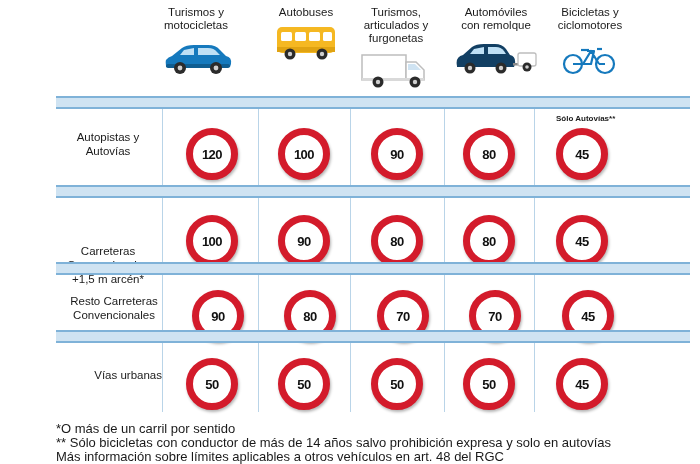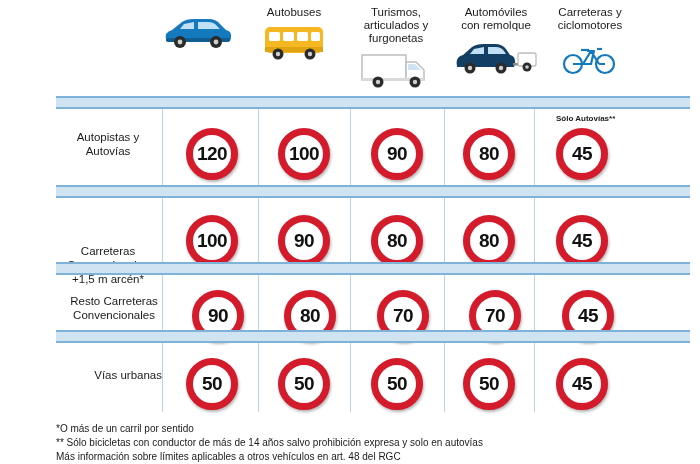--- a/index.html
+++ b/index.html
@@ -96,69 +96,71 @@
     border-radius: 50%;
     background: #ffffff;
     border: 7px solid #d31b2b;
     box-sizing: border-box;
     box-shadow: 1px 2px 3px rgba(0,0,0,0.30);
     display: flex;
     align-items: center;
     justify-content: center;
   }
   .sign span {
-    font-size: 19px;
+    font-size: 13px;
     font-weight: bold;
     color: #111111;
     letter-spacing: -0.5px;
   }
   .note-above {
     position: absolute;
     font-size: 8px;
     font-weight: bold;
     color: #1a1a1a;
     white-space: nowrap;
   }
 
   
   .footnotes {
     position: absolute;
     left: 56px;
     top: 422px;
     width: 620px;
   }
   .footnotes div {
-    font-size: 10px;
+    font-size: 13px;
     line-height: 14px;
     color: #1a1a1a;
   }
 </style>
 </head>
 <body>
 
 <div class="sheet">
 
   <div class="header-row">
 
     <div class="col-head" style="left:148px;">
+      <div class="title">Turismos y
+motocicletas</div>
       <div class="vehicle">
         <svg class="veh" width="76" height="36" viewBox="0 0 76 36">
           <path d="M8 26 Q6 18 14 16 L24 8 Q28 5 36 5 L50 5 Q58 5 62 10 L68 16 Q74 17 73 24 L72 27 L8 27 Z" fill="#1579bd"></path>
           <path d="M26 10 L36 8 L36 15 L22 15 Z" fill="#bfe0f5"></path>
           <path d="M40 8 L50 8 Q56 8 59 12 L62 15 L40 15 Z" fill="#bfe0f5"></path>
           <rect x="8" y="24" width="64" height="4" rx="2" fill="#0f5d91"></rect>
           <circle cx="22" cy="28" r="6" fill="#2b2b2b"></circle>
             <circle cx="22" cy="28" r="2.4" fill="#cfcfcf"></circle>
           <circle cx="58" cy="28" r="6" fill="#2b2b2b"></circle>
             <circle cx="58" cy="28" r="2.4" fill="#cfcfcf"></circle>
         </svg>
       </div>
     </div>
 
-    <div class="col-head" style="left:246px;">
+    <div class="col-head" style="left:258px;">
       <div class="title">Autobuses</div>
       <div class="vehicle">
         <svg class="veh" width="70" height="40" viewBox="0 0 70 40">
           <rect x="6" y="4" width="58" height="26" rx="5" fill="#f5b822"></rect>
           <rect x="10" y="9" width="11" height="9" rx="1.5" fill="#ffffff"></rect>
           <rect x="24" y="9" width="11" height="9" rx="1.5" fill="#ffffff"></rect>
           <rect x="38" y="9" width="11" height="9" rx="1.5" fill="#ffffff"></rect>
           <rect x="52" y="9" width="9" height="9" rx="1.5" fill="#ffffff"></rect>
           <rect x="6" y="24" width="58" height="5" fill="#e0a312"></rect>
           <circle cx="19" cy="31" r="5.5" fill="#2b2b2b"></circle>
@@ -201,21 +203,21 @@
             <circle cx="17" cy="28" r="2.2" fill="#cfcfcf"></circle>
           <circle cx="48" cy="28" r="5.5" fill="#2b2b2b"></circle>
             <circle cx="48" cy="28" r="2.2" fill="#cfcfcf"></circle>
           <circle cx="74" cy="27" r="4.5" fill="#2b2b2b"></circle>
             <circle cx="74" cy="27" r="1.8" fill="#cfcfcf"></circle>
         </svg>
       </div>
     </div>
 
     <div class="col-head" style="left:542px;">
-      <div class="title">Carreteras y
+      <div class="title">Bicicletas y
 ciclomotores</div>
       <div class="vehicle">
         <svg class="veh" width="58" height="36" viewBox="0 0 58 36">
           <circle cx="12" cy="24" r="9" fill="none" stroke="#1579bd" stroke-width="2.2"></circle>
           <circle cx="44" cy="24" r="9" fill="none" stroke="#1579bd" stroke-width="2.2"></circle>
           <path d="M12 24 L22 24 L30 11 L38 24 M22 24 L30 24 L33 11 L26 11 M44 24 L38 24" fill="none" stroke="#1579bd" stroke-width="2.2" stroke-linejoin="round"></path>
           <path d="M20 10 L28 10" stroke="#1579bd" stroke-width="2.2"></path>
           <path d="M36 9 L41 9" stroke="#1579bd" stroke-width="2.2"></path>
         </svg>
       </div>

